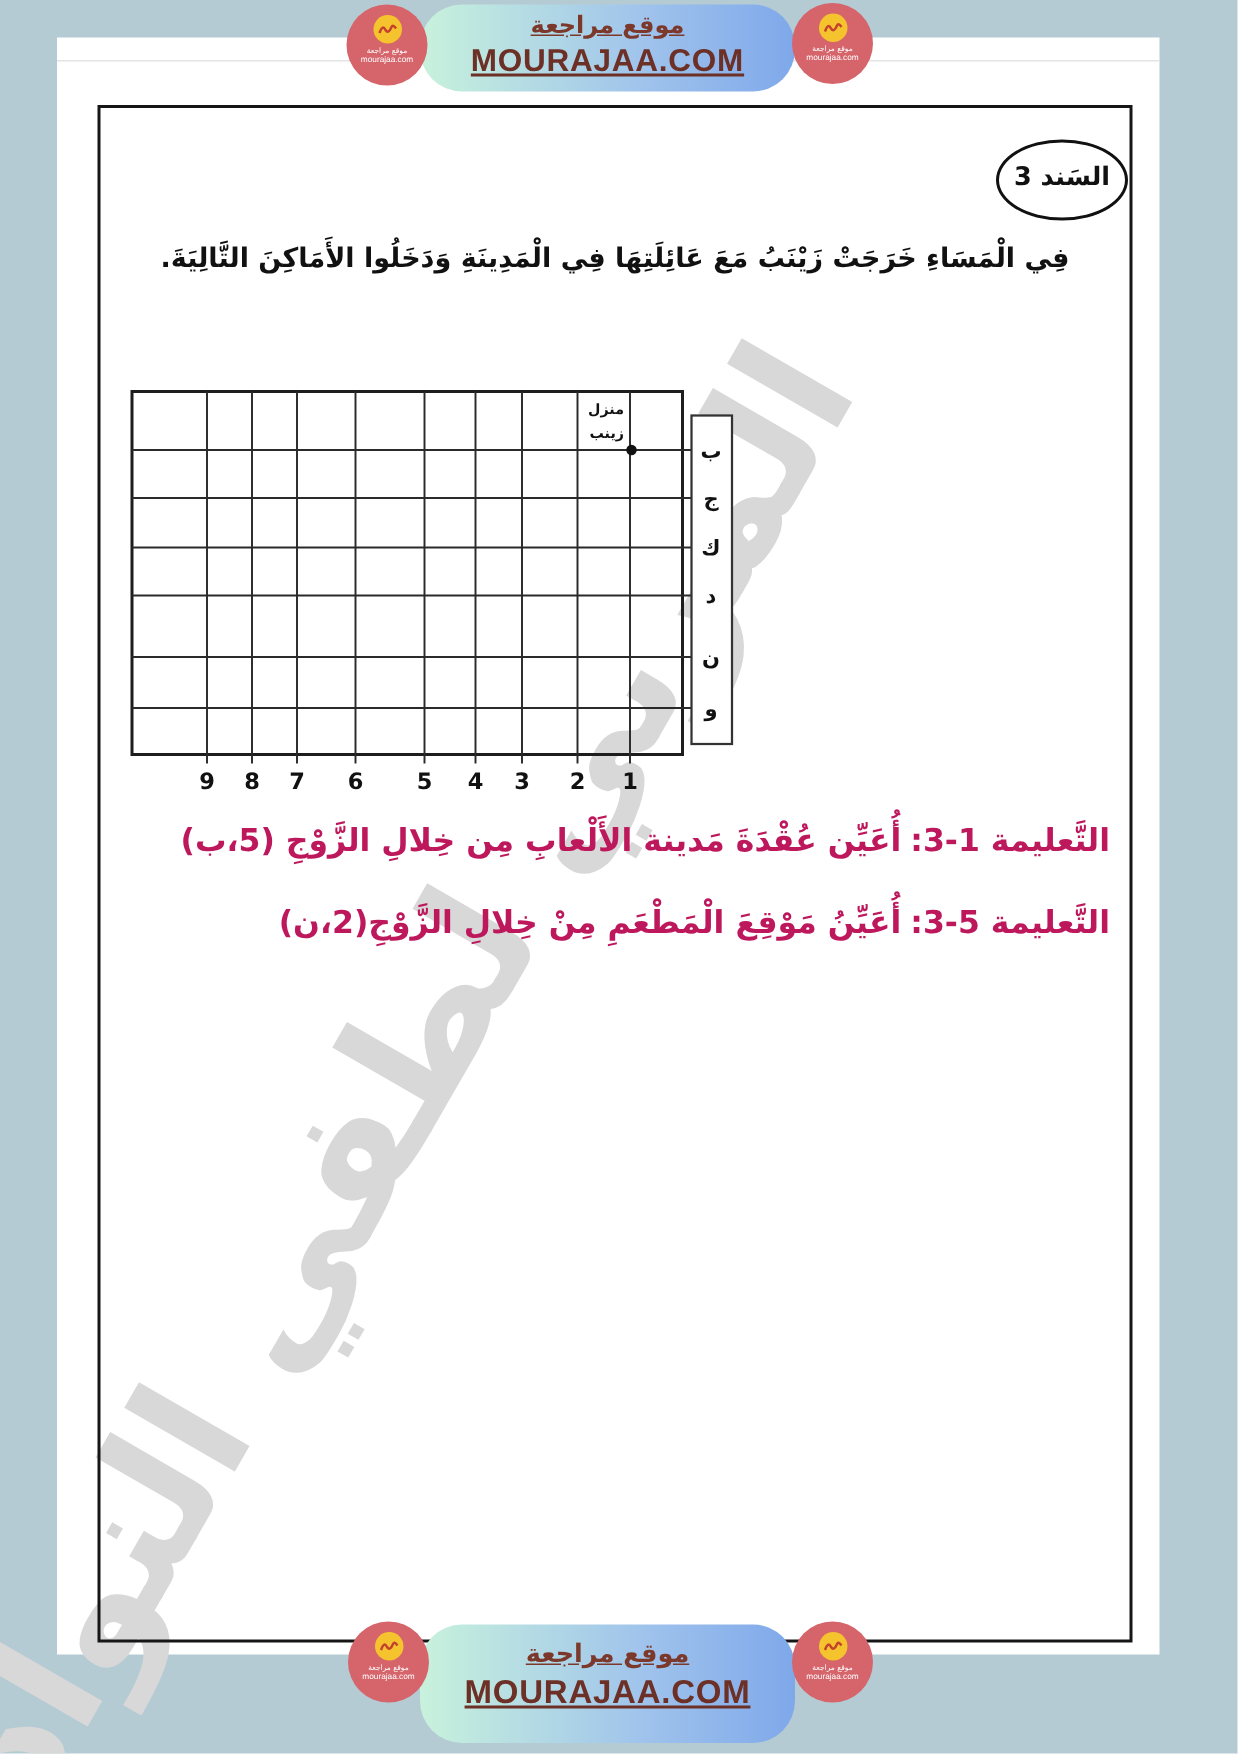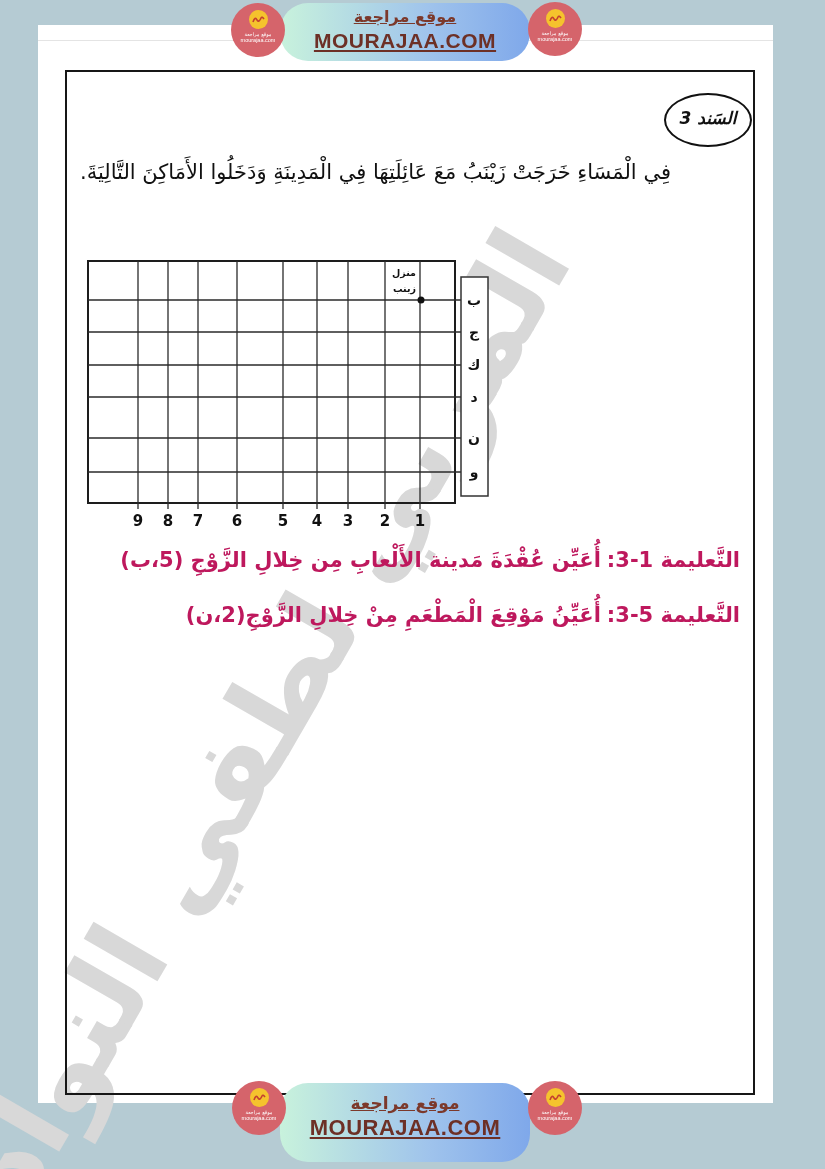--- a/index.html
+++ b/index.html
@@ -14,25 +14,25 @@
 
   
   .watermark{left:-30px;top:505px;width:760px;height:130px;line-height:130px;text-align:center;
              transform:rotate(-60deg);font-size:112px;font-weight:bold;color:#d8d8d8;
              direction:rtl;white-space:nowrap;z-index:1;}
 
   .content{z-index:2;}
 
   
   .badge{left:664px;top:93px;width:84px;height:50px;border:2px solid #111;border-radius:50%;
-         text-align:center;line-height:46px;font-size:17px;font-weight:bold;color:#111;direction:rtl;font-style:italic;}
+         text-align:center;line-height:46px;font-size:17px;font-weight:bold;color:#111;direction:rtl;}
 
   
-  .intro{right:85px;top:145px;width:660px;direction:rtl;text-align:left;color:#111;
-         font-size:21px;font-weight:normal;line-height:55px;}
+  .intro{right:85px;top:145px;width:660px;direction:rtl;text-align:center;color:#111;
+         font-size:18px;font-weight:bold;line-height:55px;}
 
   
   .instructions{right:85px;top:533px;width:668px;direction:rtl;text-align:right;color:#be185d;
                 font-size:21px;font-weight:bold;line-height:55px;}
   .instr-label{margin-left:6px;}
 
   
   .grid-wrap{left:85px;top:256px;width:412px;height:278px;}
   .grid-wrap svg{display:block;width:412px;height:278px;}
   .grid-wrap text{font-family:"DejaVu Sans",sans-serif;fill:#111;}

